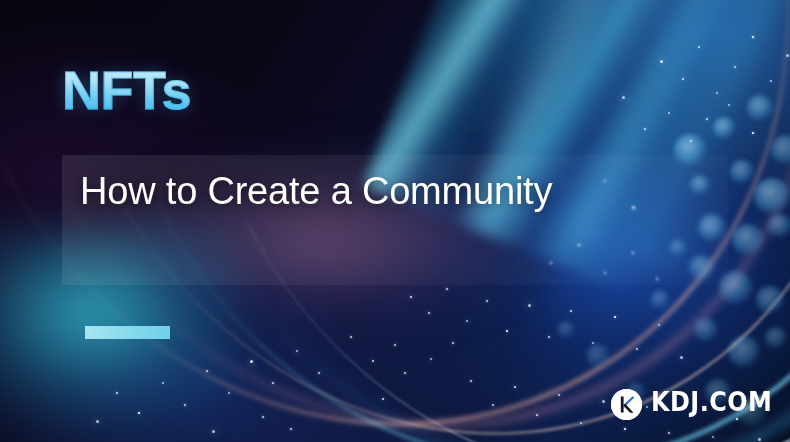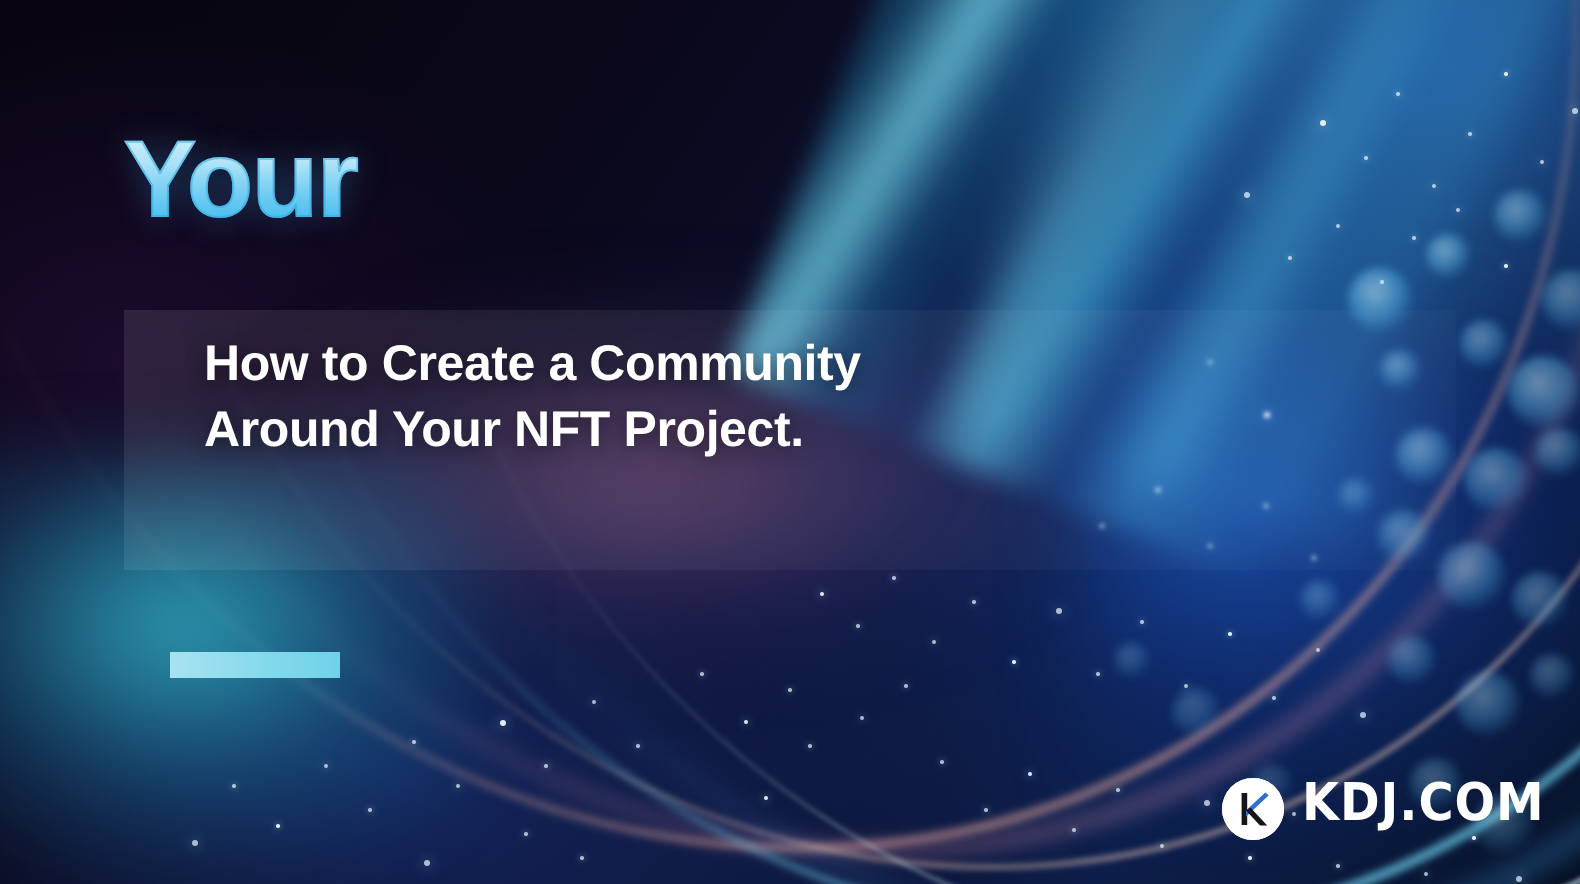--- a/index.html
+++ b/index.html
@@ -244,27 +244,26 @@
     left: 62px; top: 155px;
     width: 666px; height: 130px;
     background: linear-gradient(135deg, rgba(255,255,255,0.10) 0%, rgba(255,255,255,0.05) 45%, rgba(255,255,255,0.02) 100%);
     backdrop-filter: blur(1px);
   }
 
   .headline {
     position: absolute;
     left: 80px; top: 166px;
     width: 660px;
-    font-size: 25px;
-    font-weight: bold;
+    font-size: 38px;
+    font-weight: normal;
     line-height: 1.32;
     color: #ffffff;
     letter-spacing: -0.2px;
     text-shadow: 0 2px 10px rgba(0,0,0,0.45);
-    margin-left: 22px;
   }
   .headline .ln { display: block; }
 
   .accent-bar {
     position: absolute;
     left: 85px; top: 326px;
     width: 85px; height: 13px;
     background: linear-gradient(90deg, #a8e3ef 0%, #86d9ec 55%, #6fd2e9 100%);
   }
 
@@ -416,27 +415,26 @@
       <div class="spark" style="left: 212px; top: 430px; width: 3.4px; height: 3.4px; opacity: 0.72; box-shadow: rgba(180, 230, 255, 0.85) 0px 0px 6.12px;"></div>
       <div class="spark" style="left: 550px; top: 262px; width: 1.7px; height: 1.7px; opacity: 0.72; box-shadow: rgba(180, 230, 255, 0.85) 0px 0px 3.06px;"></div>
       <div class="spark" style="left: 578px; top: 244px; width: 1.7px; height: 1.7px; opacity: 0.95; box-shadow: rgba(180, 230, 255, 0.85) 0px 0px 3.06px;"></div>
       <div class="spark" style="left: 604px; top: 272px; width: 2.4px; height: 2.4px; opacity: 0.72; box-shadow: rgba(180, 230, 255, 0.85) 0px 0px 4.32px;"></div>
       <div class="spark" style="left: 632px; top: 252px; width: 1.7px; height: 1.7px; opacity: 0.72; box-shadow: rgba(180, 230, 255, 0.85) 0px 0px 3.06px;"></div>
       <div class="spark" style="left: 656px; top: 278px; width: 1.7px; height: 1.7px; opacity: 0.72; box-shadow: rgba(180, 230, 255, 0.85) 0px 0px 3.06px;"></div>
       <div class="spark" style="left: 604px; top: 180px; width: 2.4px; height: 2.4px; opacity: 0.72; box-shadow: rgba(180, 230, 255, 0.85) 0px 0px 4.32px;"></div>
       <div class="spark" style="left: 632px; top: 206px; width: 3.4px; height: 3.4px; opacity: 0.95; box-shadow: rgba(180, 230, 255, 0.85) 0px 0px 6.12px;"></div>
     </div>
 
-  <div class="kicker">Your</div>
+  <div class="kicker">NFTs</div>
 
   <div class="headline-panel"></div>
 
   <div class="headline">
     <span class="ln">How to Create a Community</span>
-    <span class="ln">Around Your NFT Project.</span>
   </div>
 
   <div class="accent-bar"></div>
 
   <div class="logo">
     <div class="logo-mark">
       <svg width="31" height="31" viewBox="0 0 31 31" aria-hidden="true">
         <circle cx="15.5" cy="15.5" r="15.5" fill="#ffffff"></circle>
         <path d="M9.8 7.5 L9.8 23.5 L12.6 23.5 L12.6 7.5 Z" fill="#15161c"></path>
         <path d="M21.6 7.2 L12.0 16.2 L12.0 19.4 L23.4 8.6 Z" fill="#2f6fd0"></path>

